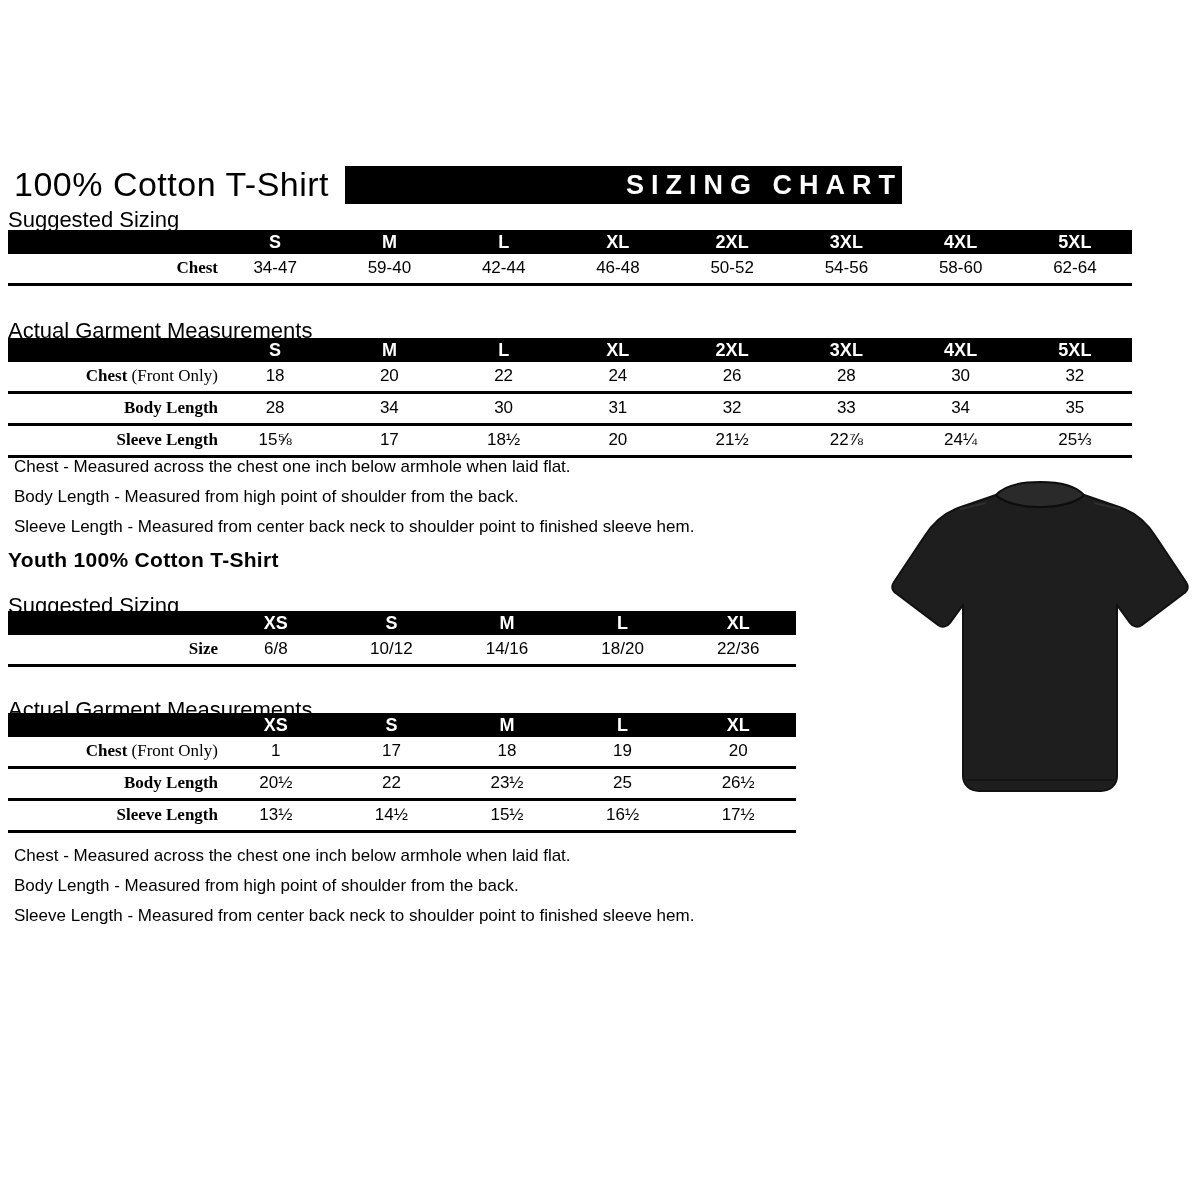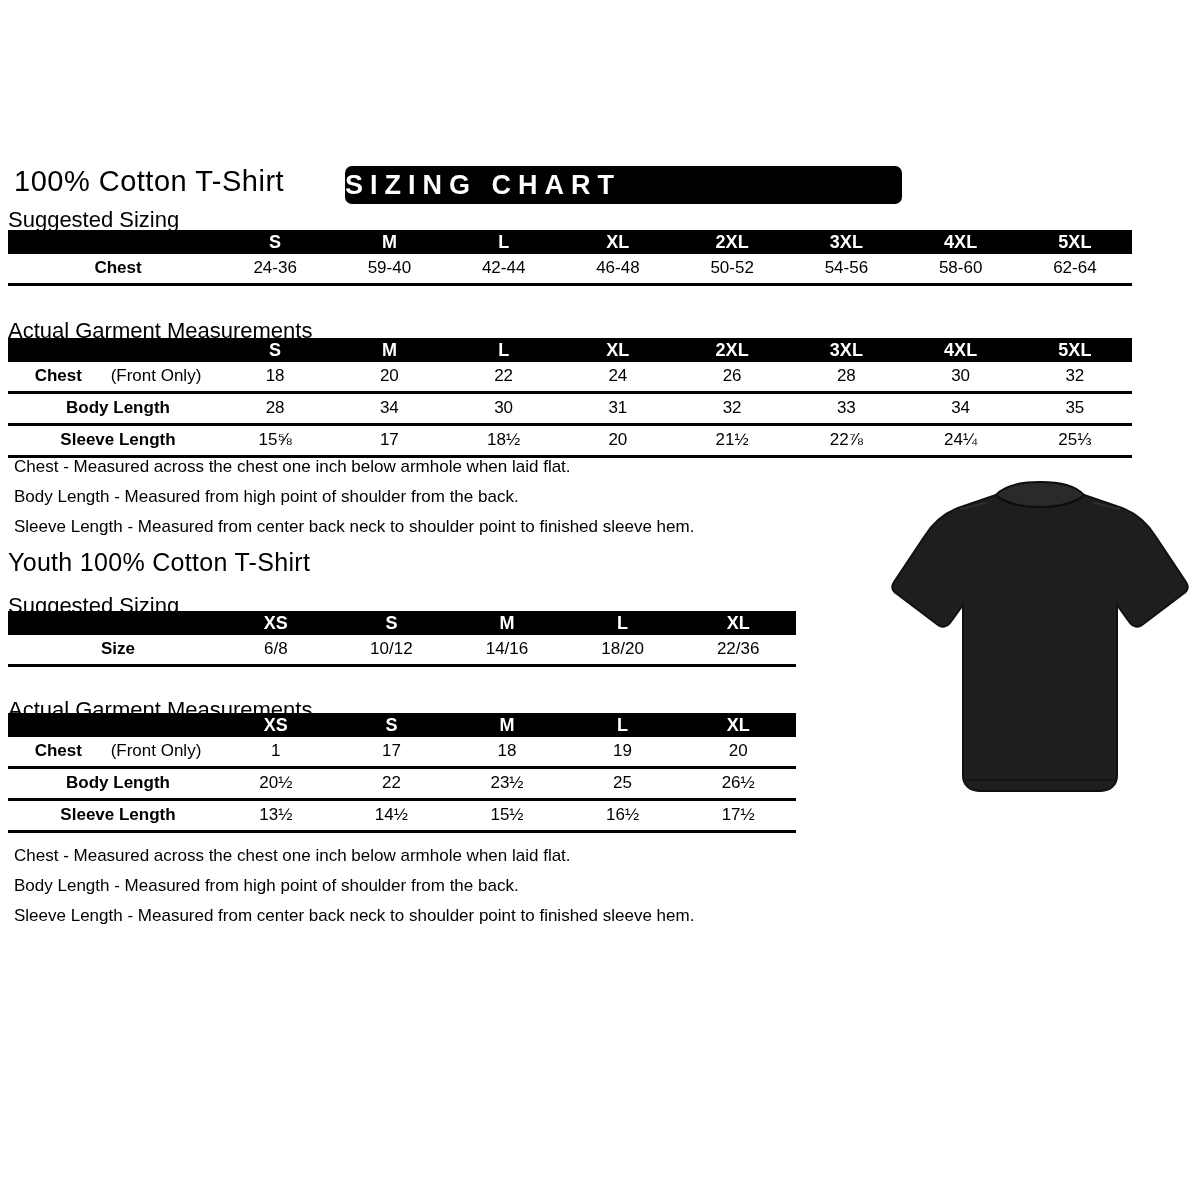--- a/index.html
+++ b/index.html
@@ -4,58 +4,58 @@
 <style>
   html,body { margin:0; padding:0; }
   body {
     width:1200px; height:1200px; background:#ffffff; position:relative;
     font-family:"Liberation Sans", sans-serif; color:#000;
     overflow:hidden;
   }
   .abs { position:absolute; }
 
   .main-title {
-    left:14px; top:165px; font-size:29px; font-weight:400; letter-spacing:0.5px;
+    left:14px; top:165px; font-size:34px; font-weight:400; letter-spacing:0.5px;
   }
   .banner {
     left:345px; top:166px; width:557px; height:38px; background:#000;
-    display:flex; align-items:center; justify-content:flex-start;border-radius:7px;
+    display:flex; align-items:center; justify-content:flex-end;
   }
   .banner span {
     color:#fff; font-weight:bold; font-size:27px; letter-spacing:7px;
   }
 
   .section-label { font-size:22px; font-weight:400; }
   .lbl-suggested-adult { left:8px; top:207px; }
   .lbl-garment-adult   { left:8px; top:318px; }
   .lbl-suggested-youth { left:8px; top:593px; }
   .lbl-garment-youth   { left:8px; top:697px; }
 
   .youth-title {
-    left:8px; top:548px; font-size:25px; font-weight:normal; letter-spacing:0.3px;
+    left:8px; top:548px; font-size:21px; font-weight:bold; letter-spacing:0.3px;
   }
 
   table { border-collapse:collapse; table-layout:fixed; }
   .tbl-adult-suggested { left:8px; top:230px; width:1124px; }
   .tbl-adult-garment   { left:8px; top:338px; width:1124px; }
   .tbl-youth-suggested { left:8px; top:611px; width:788px; }
   .tbl-youth-garment   { left:8px; top:713px; width:788px; }
 
   thead th {
     background:#000; color:#fff; font-weight:bold; font-size:18px;
     height:24px; padding:0; text-align:center;
   }
   tbody tr { border-bottom:3px solid #000; }
   tbody td {
     font-size:17px; text-align:center; padding:4px 0 5px 0; height:20px;
   }
-  td.label-col, th.label-col { width:210px; text-align:center; }
+  td.label-col, th.label-col { width:210px; text-align:right;font-family:Liberation Serif, serif; }
   td.label-col { padding-left:10px; }
   .row-label { font-weight:bold; font-size:17px; }
-  .row-label-note { font-weight:400; font-size:17px;padding-left:24px; }
+  .row-label-note { font-weight:400; font-size:17px; }
 
   .notes { font-size:17px; line-height:30px; }
   .notes-adult { left:14px; top:452px; }
   .notes-youth { left:14px; top:841px; }
 
   .tshirt-wrap { left:890px; top:477px; width:300px; height:345px; }
 </style>
 </head>
 <body>
 
@@ -77,21 +77,21 @@
         <th>XL</th>
         <th>2XL</th>
         <th>3XL</th>
         <th>4XL</th>
         <th>5XL</th>
       </tr>
     </thead>
     <tbody>
       <tr>
         <td class="label-col"><span class="row-label">Chest</span></td>
-        <td>24-36</td>
+        <td>34-47</td>
         <td>59-40</td>
         <td>42-44</td>
         <td>46-48</td>
         <td>50-52</td>
         <td>54-56</td>
         <td>58-60</td>
         <td>62-64</td>
       </tr>
     </tbody>
   </table>

